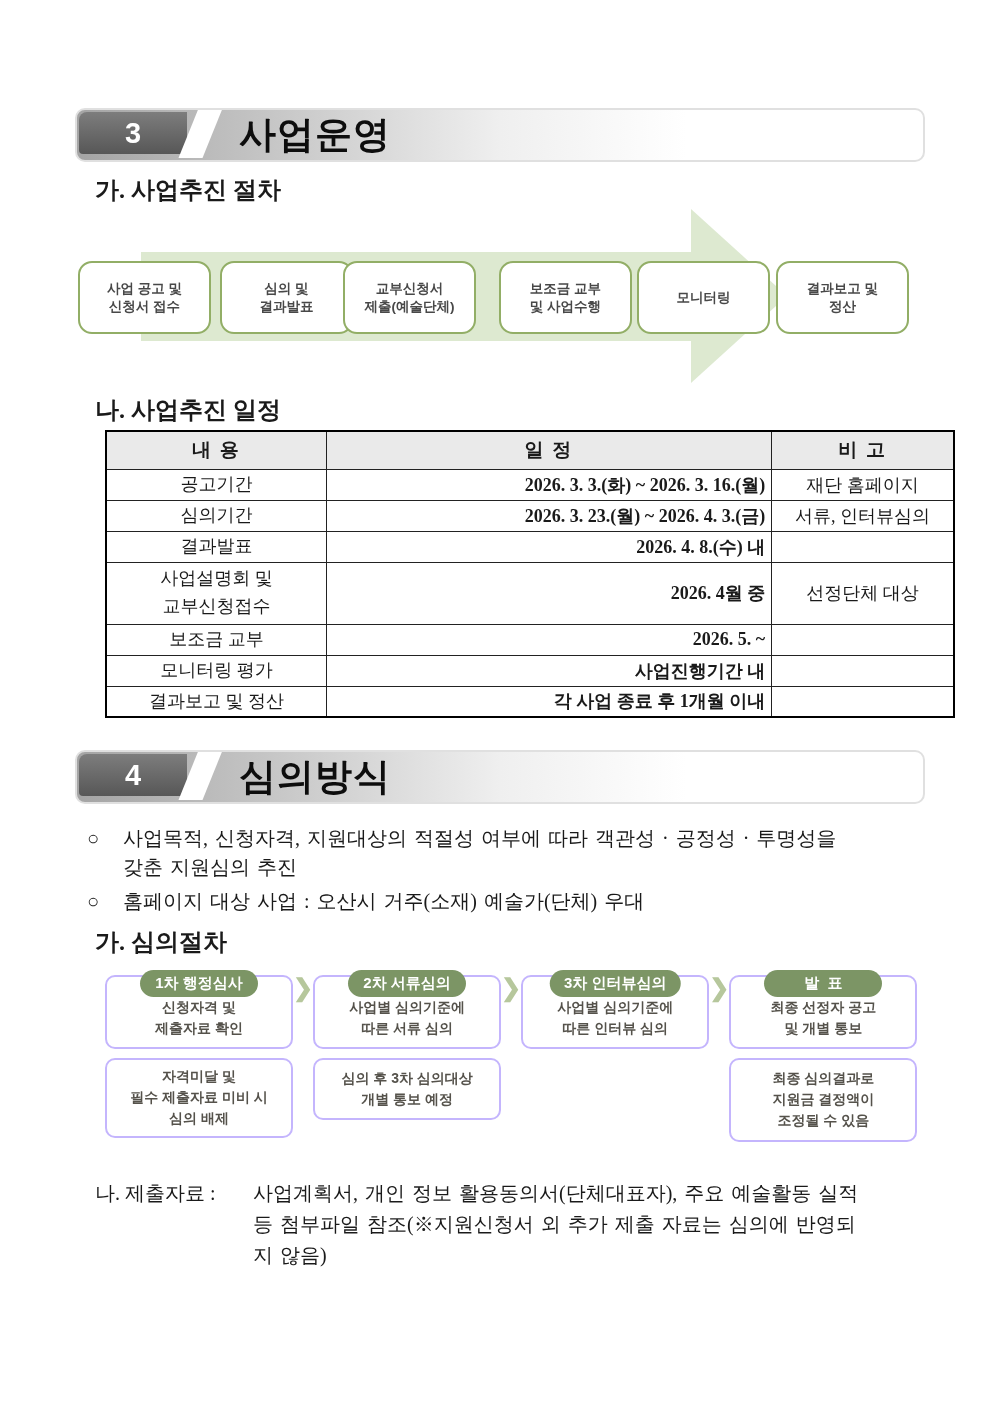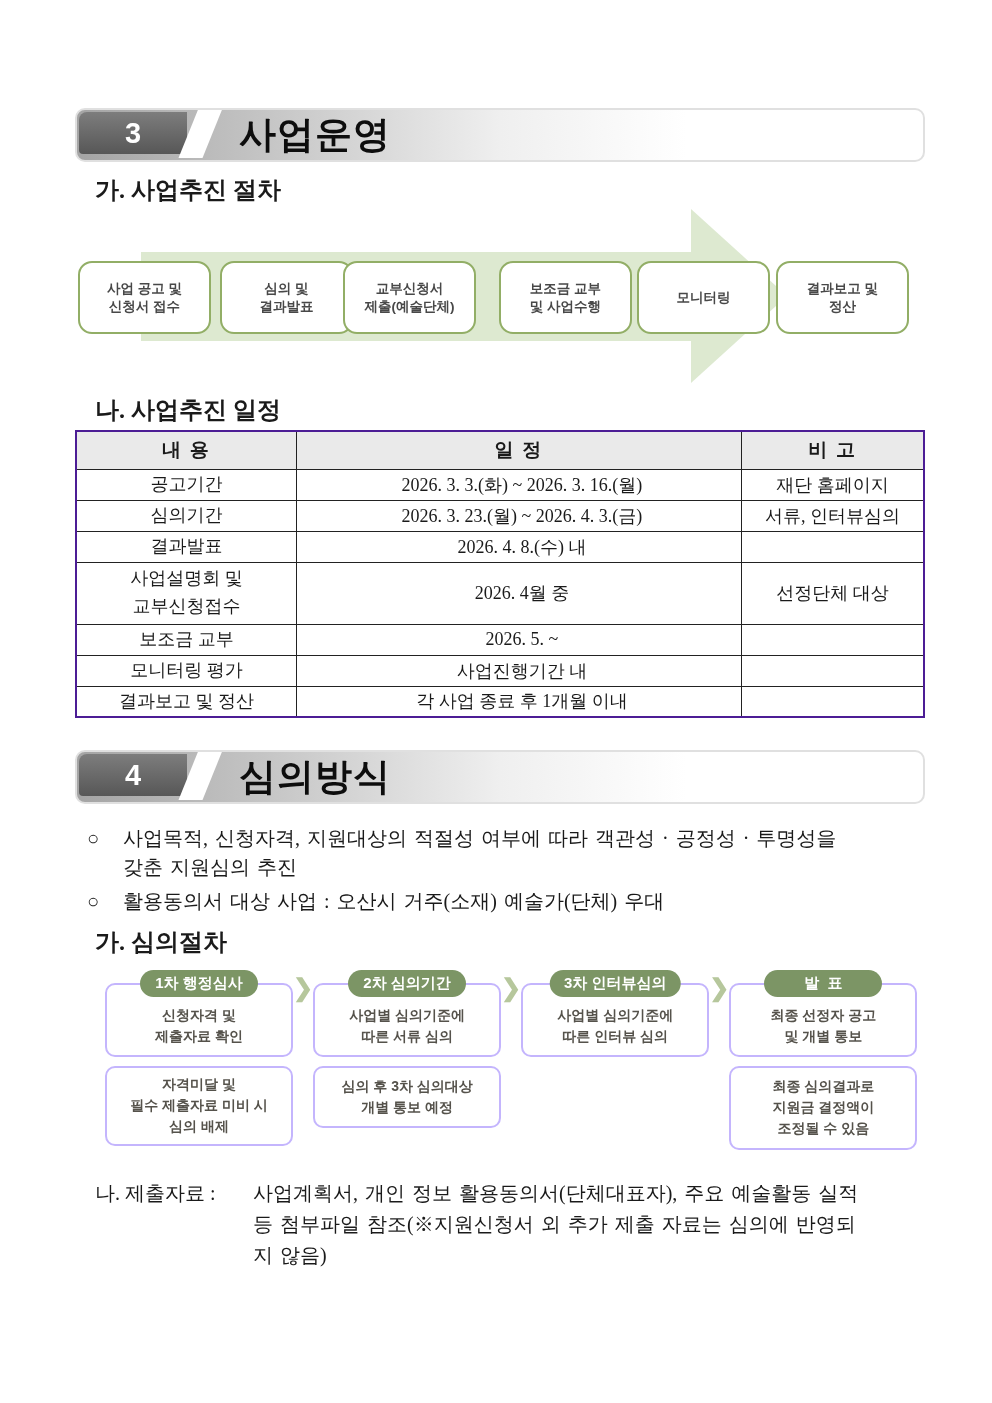--- a/index.html
+++ b/index.html
@@ -28,38 +28,38 @@
   .flow-arrow-head { position:absolute; left:616px; top:1px; width:96px; height:174px;
                      background:#dde9d0; clip-path:polygon(0 0,100% 50%,0 100%); }
   .flow-box { position:absolute; top:53px; width:133px; height:73px; background:#fff;
               border:2.5px solid #92ae66; border-radius:14px;
               display:flex; align-items:center; justify-content:center; text-align:center;
               font:bold 13.5px/1.3 "Liberation Sans", sans-serif; color:#484848; white-space:pre-line; }
   .fb1{left:3px}.fb2{left:145px}.fb3{left:268px}.fb4{left:424px}.fb5{left:562px}.fb6{left:701px}
 
   
   table.sched { border-collapse:collapse; width:850px; margin-top:8px; font-size:18px; }
-  table.sched { border:2px solid #4c1d95; }
+  table.sched { border:2px solid #000000;margin-left:30px; }
   .sched th, .sched td { border:1px solid #222; }
   .sched th { background:#eaeaea; font-weight:bold; height:38px; font-size:19px; letter-spacing:2px; }
   .sched td { height:31px; padding:1px 6px; }
   .sched td.c1 { text-align:center; white-space:pre-line; line-height:1.55; }
-  .sched td.c2 { text-align:center; padding-left:12px; }
+  .sched td.c2 { text-align:right; padding-left:12px;font-weight:bold; }
   .sched td.c3 { text-align:center; }
   .sched .w1{width:225px}.sched .w2{width:455px}.sched .w3{width:186px}
 
   
   .bullet { display:flex; font-size:20px; line-height:1.42; margin-left:12px; }
   .bullet-marker { width:36px; flex:none; font-size:20px; }
   .bullet-text { white-space:pre-line; word-spacing:2px; }
   .b1 { margin-top:20px; } .b2 { margin-top:6px; }
 
   
   .review { display:flex; align-items:flex-start; margin:16px 8px 0 30px; height:182px; }
-  .rev-col { width:188px; flex:none; position:relative; padding-top:13px; }
+  .rev-col { width:188px; flex:none; position:relative; padding-top:5px; }
   .rev-pill { position:absolute; top:0; left:50%; transform:translateX(-50%); z-index:2;
               background:#7c9565; color:#fff; font:bold 15px "Liberation Sans", sans-serif;
               padding:4px 14px; border-radius:15px; white-space:pre; min-width:118px; text-align:center; }
   .rev-box { border:2px solid #c4b5fd; border-radius:10px; background:#fff;
              display:flex; align-items:center; justify-content:center; text-align:center;
              font:bold 14px/1.5 "Liberation Sans", sans-serif; color:#55524b; white-space:pre-line; }
   .rev-box1 { min-height:74px; padding-top:12px; }
   .rev-box2 { margin-top:9px; min-height:80px; }
   .rc2 .rev-box2 { min-height:62px; }
   .rc4 .rev-box2 { min-height:84px; }
@@ -160,37 +160,37 @@
     <div class="sec-title">심의방식</div>
   </div>
 
   <div class="bullet b1">
     <span class="bullet-marker">○</span>
     <div class="bullet-text">사업목적, 신청자격, 지원대상의 적절성 여부에 따라 객관성 · 공정성 · 투명성을
 갖춘 지원심의 추진</div>
   </div>
   <div class="bullet b2">
     <span class="bullet-marker">○</span>
-    <div class="bullet-text">활용동의서 대상 사업 : 오산시 거주(소재) 예술가(단체) 우대</div>
+    <div class="bullet-text">홈페이지 대상 사업 : 오산시 거주(소재) 예술가(단체) 우대</div>
   </div>
 
   <div class="sub-label" style="margin-top:10px;">가. 심의절차</div>
 
   <div class="review">
     <div class="rev-col rc1">
       <div class="rev-pill">1차 행정심사</div>
       <div class="rev-box rev-box1">신청자격 및
 제출자료 확인</div>
       <div class="rev-box rev-box2">자격미달 및
 필수 제출자료 미비 시
 심의 배제</div>
     </div>
     <div class="rev-chevron">❯</div>
     <div class="rev-col rc2">
-      <div class="rev-pill">2차 심의기간</div>
+      <div class="rev-pill">2차 서류심의</div>
       <div class="rev-box rev-box1">사업별 심의기준에
 따른 서류 심의</div>
       <div class="rev-box rev-box2">심의 후 3차 심의대상
 개별 통보 예정</div>
     </div>
     <div class="rev-chevron">❯</div>
     <div class="rev-col rc3">
       <div class="rev-pill">3차 인터뷰심의</div>
       <div class="rev-box rev-box1">사업별 심의기준에
 따른 인터뷰 심의</div>

